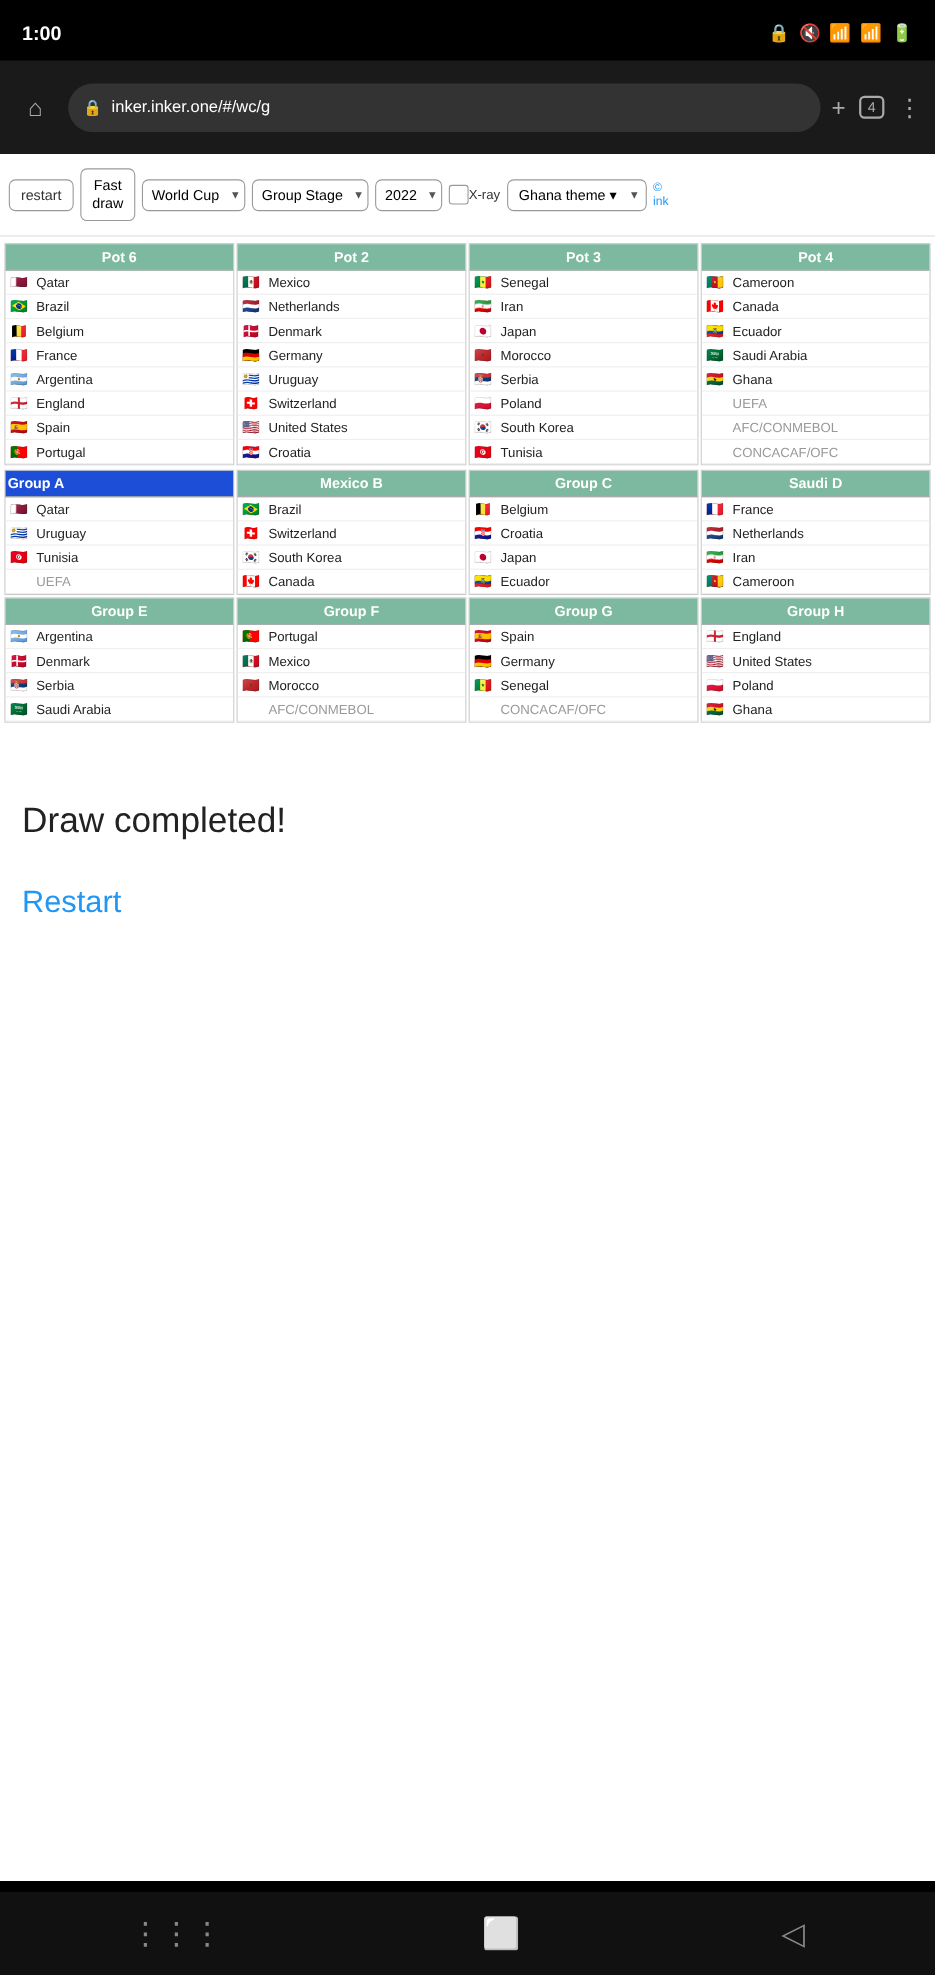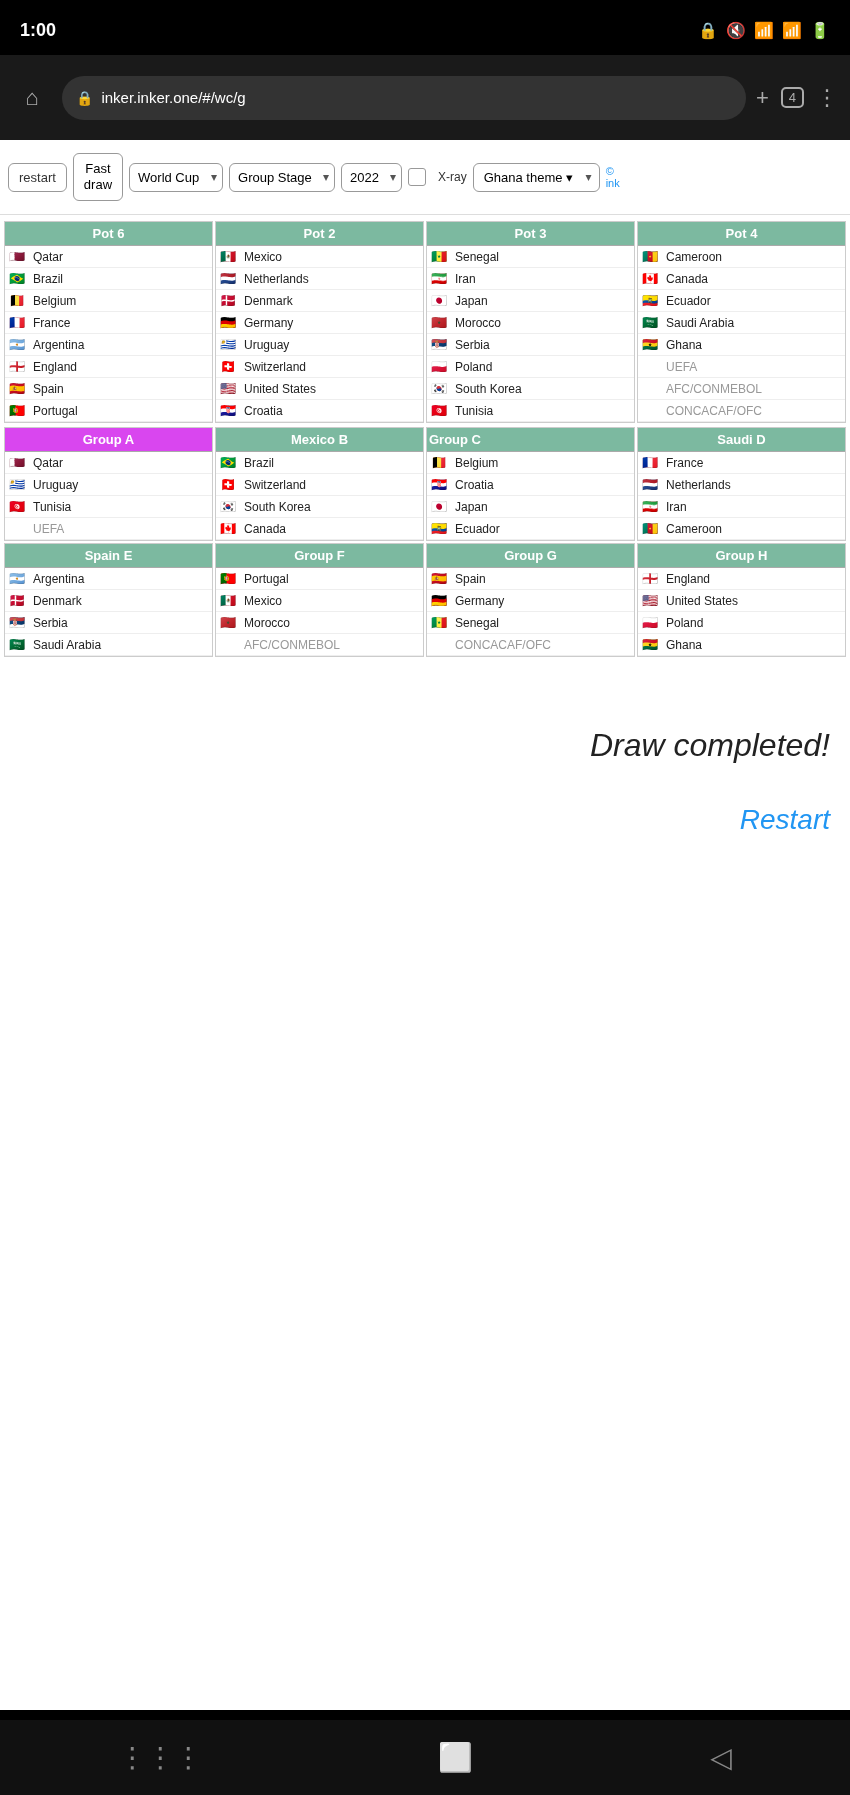--- a/index.html
+++ b/index.html
@@ -137,21 +137,21 @@
       right: 6px;
       top: 50%;
       transform: translateY(-50%);
       pointer-events: none;
       font-size: 12px;
       color: #555;
     }
     .xray-section {
       display: flex;
       align-items: center;
-      gap: 12px;
+      gap: 0;
       font-size: 12px;
       color: #333;
     }
     .xray-checkbox {
       width: 18px;
       height: 18px;
       border: 1px solid #999;
       border-radius: 3px;
     }
     .theme-select-wrapper {
@@ -189,23 +189,22 @@
     
     .tables-grid {
       display: grid;
       grid-template-columns: repeat(4, 1fr);
       gap: 2px;
       margin-bottom: 4px;
     }
 
     
     .completion-section {
-      text-align: right;
+      text-align: left;
       padding: 60px 20px 40px 20px;
-      font-style: italic;
     }
     .draw-completed {
       font-size: 32px;
       font-weight: normal;
       color: #222;
       margin-bottom: 40px;
     }
     .download-line {
       font-size: 28px;
       color: #222;
@@ -434,21 +433,21 @@
           </div>
           <div style="display: flex; align-items: center; padding: 2px 4px; border-bottom: 1px solid rgb(238, 238, 238); font-size: 12px; color: rgb(34, 34, 34); min-height: 22px;">
             <span style="min-width: 20px; margin-right: 4px;"></span>
             <span style="font-size: 12px; color: rgb(153, 153, 153);">CONCACAF/OFC</span>
           </div>
         </div>
       </div>
 
     <div class="tables-grid" id="groups-container">
         <div style="border: 1px solid rgb(204, 204, 204);">
-          <div style="background: #d946ef; color: rgb(255, 255, 255); text-align: center; font-weight: bold; padding: 4px 2px; font-size: 13px; border-bottom: 1px solid rgb(170, 170, 170);">Group A</div>
+          <div style="background: #1d4ed8; color: rgb(255, 255, 255); text-align: left; font-weight: bold; padding: 4px 2px; font-size: 13px; border-bottom: 1px solid rgb(170, 170, 170);">Group A</div>
           <div style="display: flex; align-items: center; padding: 2px 4px; border-bottom: 1px solid rgb(238, 238, 238); font-size: 12px; color: rgb(34, 34, 34); min-height: 22px;">
             <span style="margin-right: 4px; font-size: 13px; min-width: 20px;">🇶🇦</span>
             <span style="font-size: 12px;">Qatar</span>
           </div>
           <div style="display: flex; align-items: center; padding: 2px 4px; border-bottom: 1px solid rgb(238, 238, 238); font-size: 12px; color: rgb(34, 34, 34); min-height: 22px;">
             <span style="margin-right: 4px; font-size: 13px; min-width: 20px;">🇺🇾</span>
             <span style="font-size: 12px;">Uruguay</span>
           </div>
           <div style="display: flex; align-items: center; padding: 2px 4px; border-bottom: 1px solid rgb(238, 238, 238); font-size: 12px; color: rgb(34, 34, 34); min-height: 22px;">
             <span style="margin-right: 4px; font-size: 13px; min-width: 20px;">🇹🇳</span>
@@ -472,21 +471,21 @@
           <div style="display: flex; align-items: center; padding: 2px 4px; border-bottom: 1px solid rgb(238, 238, 238); font-size: 12px; color: rgb(34, 34, 34); min-height: 22px;">
             <span style="margin-right: 4px; font-size: 13px; min-width: 20px;">🇰🇷</span>
             <span style="font-size: 12px;">South Korea</span>
           </div>
           <div style="display: flex; align-items: center; padding: 2px 4px; border-bottom: 1px solid rgb(238, 238, 238); font-size: 12px; color: rgb(34, 34, 34); min-height: 22px;">
             <span style="margin-right: 4px; font-size: 13px; min-width: 20px;">🇨🇦</span>
             <span style="font-size: 12px;">Canada</span>
           </div>
         </div>
         <div style="border: 1px solid rgb(204, 204, 204);">
-          <div style="background: rgb(124, 185, 160); color: rgb(255, 255, 255); text-align: left; font-weight: bold; padding: 4px 2px; font-size: 13px; border-bottom: 1px solid rgb(170, 170, 170);">Group C</div>
+          <div style="background: rgb(124, 185, 160); color: rgb(255, 255, 255); text-align: center; font-weight: bold; padding: 4px 2px; font-size: 13px; border-bottom: 1px solid rgb(170, 170, 170);">Group C</div>
           <div style="display: flex; align-items: center; padding: 2px 4px; border-bottom: 1px solid rgb(238, 238, 238); font-size: 12px; color: rgb(34, 34, 34); min-height: 22px;">
             <span style="margin-right: 4px; font-size: 13px; min-width: 20px;">🇧🇪</span>
             <span style="font-size: 12px;">Belgium</span>
           </div>
           <div style="display: flex; align-items: center; padding: 2px 4px; border-bottom: 1px solid rgb(238, 238, 238); font-size: 12px; color: rgb(34, 34, 34); min-height: 22px;">
             <span style="margin-right: 4px; font-size: 13px; min-width: 20px;">🇭🇷</span>
             <span style="font-size: 12px;">Croatia</span>
           </div>
           <div style="display: flex; align-items: center; padding: 2px 4px; border-bottom: 1px solid rgb(238, 238, 238); font-size: 12px; color: rgb(34, 34, 34); min-height: 22px;">
             <span style="margin-right: 4px; font-size: 13px; min-width: 20px;">🇯🇵</span>
@@ -510,21 +509,21 @@
           <div style="display: flex; align-items: center; padding: 2px 4px; border-bottom: 1px solid rgb(238, 238, 238); font-size: 12px; color: rgb(34, 34, 34); min-height: 22px;">
             <span style="margin-right: 4px; font-size: 13px; min-width: 20px;">🇮🇷</span>
             <span style="font-size: 12px;">Iran</span>
           </div>
           <div style="display: flex; align-items: center; padding: 2px 4px; border-bottom: 1px solid rgb(238, 238, 238); font-size: 12px; color: rgb(34, 34, 34); min-height: 22px;">
             <span style="margin-right: 4px; font-size: 13px; min-width: 20px;">🇨🇲</span>
             <span style="font-size: 12px;">Cameroon</span>
           </div>
         </div>
         <div style="border: 1px solid rgb(204, 204, 204);">
-          <div style="background: rgb(124, 185, 160); color: rgb(255, 255, 255); text-align: center; font-weight: bold; padding: 4px 2px; font-size: 13px; border-bottom: 1px solid rgb(170, 170, 170);">Spain E</div>
+          <div style="background: rgb(124, 185, 160); color: rgb(255, 255, 255); text-align: center; font-weight: bold; padding: 4px 2px; font-size: 13px; border-bottom: 1px solid rgb(170, 170, 170);">Group E</div>
           <div style="display: flex; align-items: center; padding: 2px 4px; border-bottom: 1px solid rgb(238, 238, 238); font-size: 12px; color: rgb(34, 34, 34); min-height: 22px;">
             <span style="margin-right: 4px; font-size: 13px; min-width: 20px;">🇦🇷</span>
             <span style="font-size: 12px;">Argentina</span>
           </div>
           <div style="display: flex; align-items: center; padding: 2px 4px; border-bottom: 1px solid rgb(238, 238, 238); font-size: 12px; color: rgb(34, 34, 34); min-height: 22px;">
             <span style="margin-right: 4px; font-size: 13px; min-width: 20px;">🇩🇰</span>
             <span style="font-size: 12px;">Denmark</span>
           </div>
           <div style="display: flex; align-items: center; padding: 2px 4px; border-bottom: 1px solid rgb(238, 238, 238); font-size: 12px; color: rgb(34, 34, 34); min-height: 22px;">
             <span style="margin-right: 4px; font-size: 13px; min-width: 20px;">🇷🇸</span>

